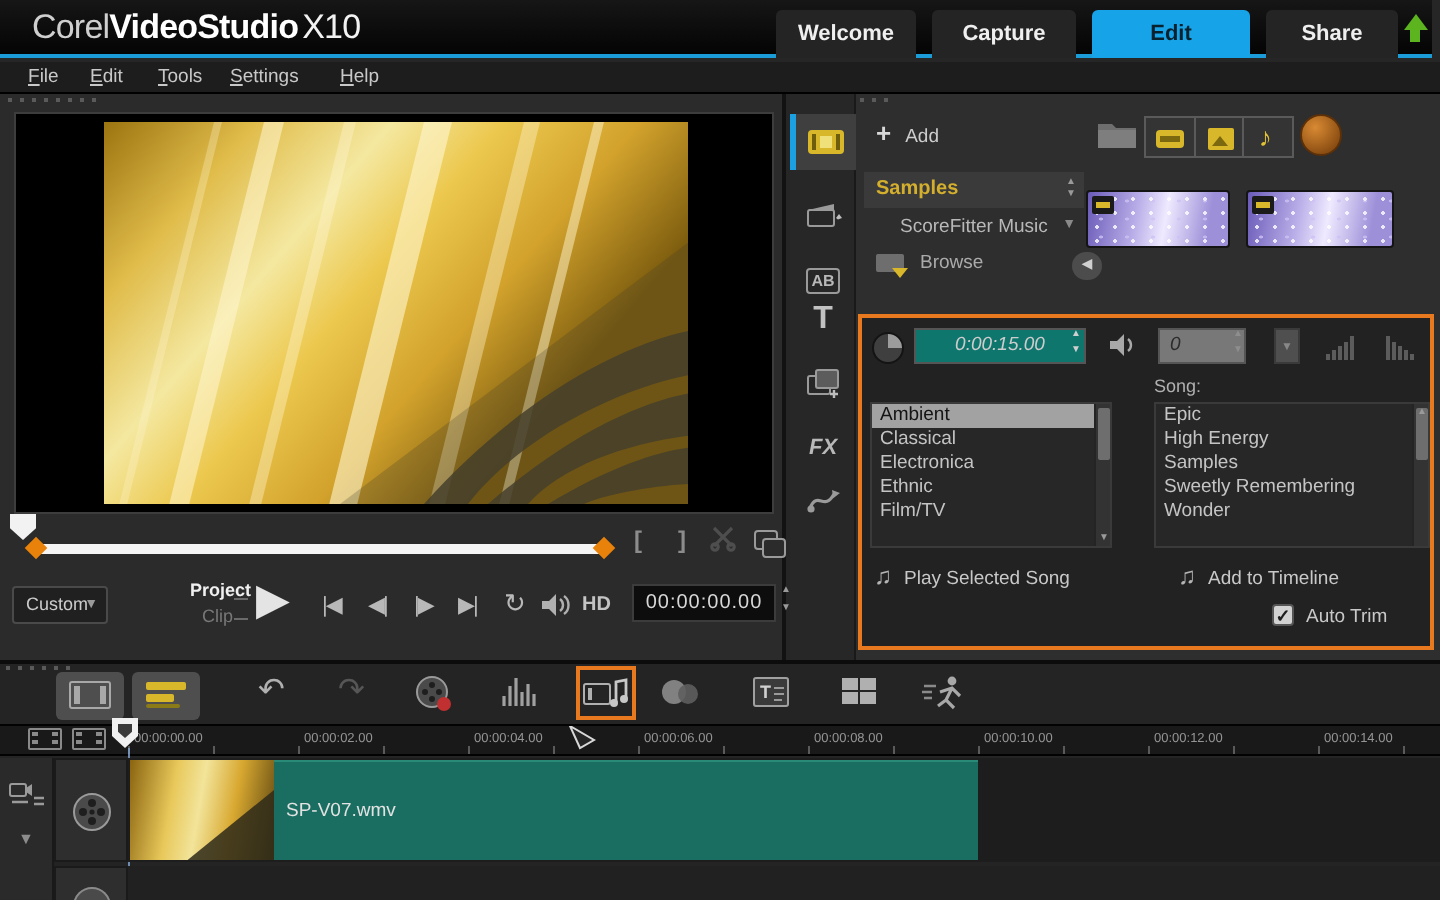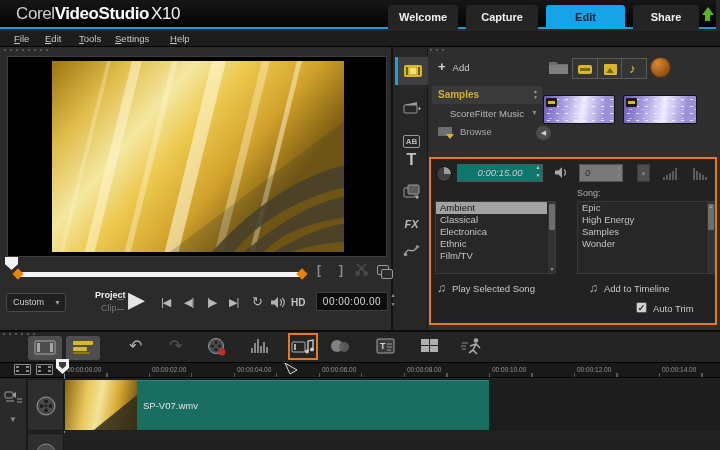--- a/index.html
+++ b/index.html
@@ -39,21 +39,21 @@
 
   .scrubber { position:absolute; left:5px; top:210px; width:13px; height:13px; background:#f2f2f2;
     clip-path:polygon(0 0,100% 0,100% 55%,50% 100%,0 55%); }
   .trackbar { position:absolute; left:16px; top:225px; width:288px; height:5px; background:#f5f5f5; border-radius:2px; }
   .trim-handle { position:absolute; top:-2px; width:8px; height:8px; background:#e8820a; transform:rotate(45deg); }
   .mark-btn { position:absolute; top:216px; font-size:12px; font-weight:700; color:#8c8c8c; cursor:pointer; }
   .dup-icon { position:absolute; left:377px; top:218px; width:12px; height:10px; border:1px solid #9a9a9a; border-radius:2px; }
   .dup-icon i { position:absolute; left:3px; top:3px; width:12px; height:10px; border:1px solid #9a9a9a; border-radius:2px; background:#2b2b2b; }
 
   .playbar { position:absolute; left:0; top:238px; width:393px; height:45px; }
-  .preset-select { position:absolute; left:6px; top:8px; width:60px; height:19px; background:#202020;
+  .preset-select { position:absolute; left:6px; top:8px; width:48px; height:19px; background:#202020;
     border:1px solid #4a4a4a; border-radius:2px; font-size:9px; color:#cccccc; line-height:17px; padding-left:6px; cursor:pointer; }
   .preset-select .dd { position:absolute; right:4px; top:0; font-size:7px; color:#9a9a9a; }
   .pc-label { position:absolute; font-size:9px; }
   .pc-dash { position:absolute; width:7px; height:1px; background:#6a6a6a; }
   .transport { position:absolute; color:#b8b8b8; font-size:11px; cursor:pointer; letter-spacing:-1px; }
   .play-btn { position:absolute; left:128px; top:2px; font-size:22px; color:#e4e4e4; cursor:pointer; }
   .hd { position:absolute; left:291px; top:12px; font-size:10px; font-weight:700; color:#c4c4c4; }
   .timecode { position:absolute; left:316px; top:7px; width:72px; height:19px; background:#0d0d0d; border:1px solid #3c3c3c;
     font-size:10px; color:#d8d8d8; text-align:center; line-height:17px; letter-spacing:0.5px; }
   .spin { position:absolute; width:8px; font-size:5px; line-height:5px; color:#9a9a9a; text-align:center; cursor:pointer; }
@@ -416,20 +416,21 @@
         <div class="vscroll">
           <div class="vthumb" style="height:26px;"></div>
           <span class="varr" style="bottom:1px;">▼</span>
         </div>
       </div>
 
       <div class="mlist" style="left:146px;width:138px;">
         <div class="item">Epic</div>
         <div class="item">High Energy</div>
         <div class="item">Samples</div>
+        <div class="item">Sweetly Remembering</div>
         <div class="item">Wonder</div>
         <div class="vscroll">
           <div class="vthumb" style="height:26px;"></div>
           <span class="varr" style="top:1px;">▲</span>
         </div>
       </div>
 
       <div class="action-row" style="left:6px;top:122px;">
         <span class="nico">♫</span><span>Play Selected Song</span>
       </div>

